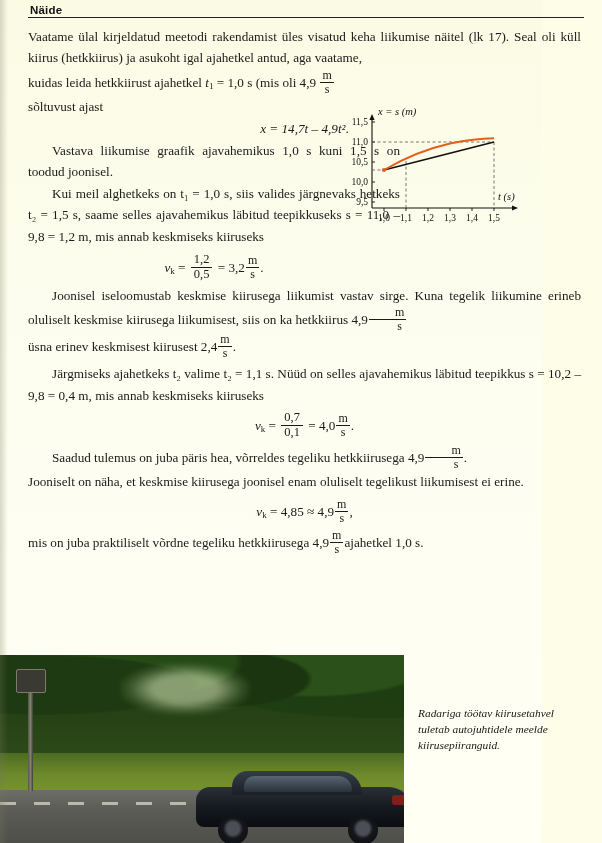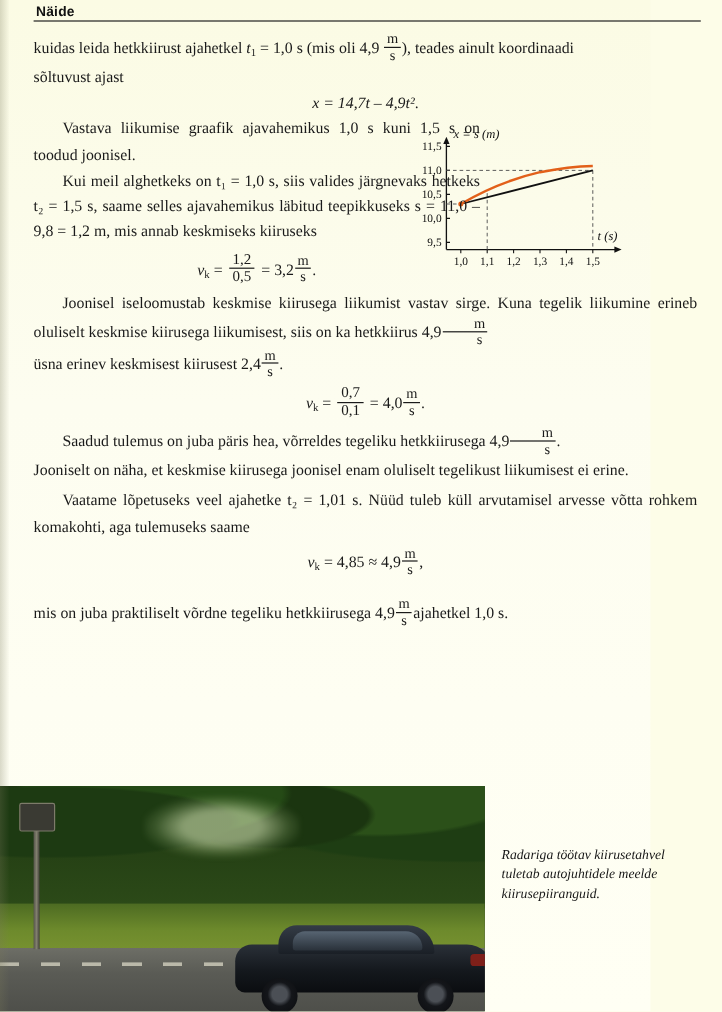--- a/index.html
+++ b/index.html
@@ -308,23 +308,26 @@
         <circle cx="56" cy="62" r="2.1" fill="#e2601a"></circle>
 
         <text x="50" y="7" font-family="Liberation Serif, serif" font-style="italic" font-size="10.5" fill="#111">x = s (m)</text>
         <text x="170" y="92" font-family="Liberation Serif, serif" font-style="italic" font-size="10.5" fill="#111">t (s)</text>
       </svg>
     </div>
   </div>
 
   <div class="body-text">
 
-
     <p>
-      <span>kuidas leida hetkkiirust ajahetkel </span><span class="ital">t</span><sub>1</sub><span> = 1,0 s (mis oli 4,9 </span><span class="frac"><span class="num">m</span><span class="den">s</span></span><span>), teades ainult koordinaadi</span>
+      <span>Vaatame ülal kirjeldatud meetodi rakendamist üles visatud keha liikumise näitel (lk 17). Seal oli küll kiirus (hetkkiirus) ja asukoht igal ajahetkel antud, aga vaatame,</span>
+    </p>
+
+    <p>
+      <span>kuidas leida hetkkiirust ajahetkel </span><span class="ital">t</span><sub>1</sub><span> = 1,0 s (mis oli 4,9 </span><span class="frac"><span class="num">m</span><span class="den">s</span></span>
     </p>
 
     <p>
       <span>sõltuvust ajast</span>
     </p>
 
     <p class="ctr ital">
       
       <span>x = 14,7t – 4,9t²</span><span style="font-style:normal">.</span>
     </p>
@@ -345,46 +348,46 @@
     </p>
 
     <p class="indent" style="margin-top:4px">
       <span>Joonisel iseloomustab keskmise kiirusega liikumist vastav sirge. Kuna tegelik liikumine erineb oluliselt keskmise kiirusega liikumisest, siis on ka hetkkiirus 4,9</span><span class="frac"><span class="num">m</span><span class="den">s</span></span>
     </p>
 
     <p>
       <span>üsna erinev keskmisest kiirusest 2,4</span><span class="frac"><span class="num">m</span><span class="den">s</span></span><span>.</span>
     </p>
 
+    <p class="indent" style="margin-top:4px">
+      <span>Järgmiseks ajahetkeks t₂ valime t₂ = 1,1 s. Nüüd on selles ajavahemikus läbitud teepikkus s = 10,2 – 9,8 = 0,4 m, mis annab keskmiseks kiiruseks</span>
+    </p>
 
     <p class="ctr" style="margin-top:5px">
       <span class="ital">v</span><sub>k</sub>
       <span>=</span>
       <span class="mfrac"><span class="num">0,7</span><span class="den">0,1</span></span>
       <span>= 4,0</span><span class="frac"><span class="num">m</span><span class="den">s</span></span><span>.</span>
     </p>
 
     <p class="indent" style="margin-top:5px">
       <span>Saadud tulemus on juba päris hea, võrreldes tegeliku hetkkiirusega 4,9</span><span class="frac"><span class="num">m</span><span class="den">s</span></span><span>.</span>
     </p>
 
     <p>
       <span>Jooniselt on näha, et keskmise kiirusega joonisel enam oluliselt tegelikust liikumisest ei erine.</span>
     </p>
 
-    <p class="indent" style="margin-top:4px">
-      <span>Vaatame lõpetuseks veel ajahetke t₂ = 1,01 s. Nüüd tuleb küll arvutamisel arvesse võtta rohkem komakohti, aga tulemuseks saame</span>
-    </p>
 
     <p class="ctr" style="margin-top:6px">
       <span class="ital">v</span><sub>k</sub>
       <span>= 4,85 ≈ 4,9</span><span class="frac"><span class="num">m</span><span class="den">s</span></span><span>,</span>
     </p>
 
-    <p style="margin-top:16px">
+    <p style="margin-top:5px">
       <span>mis on juba praktiliselt võrdne tegeliku hetkkiirusega 4,9</span><span class="frac"><span class="num">m</span><span class="den">s</span></span><span>ajahetkel 1,0 s.</span>
     </p>
 
   </div>
 
   <div class="photo">
     <div class="sky"></div>
     <div class="canopy"></div>
     <div class="light-gap"></div>
     <div class="grass"></div>

